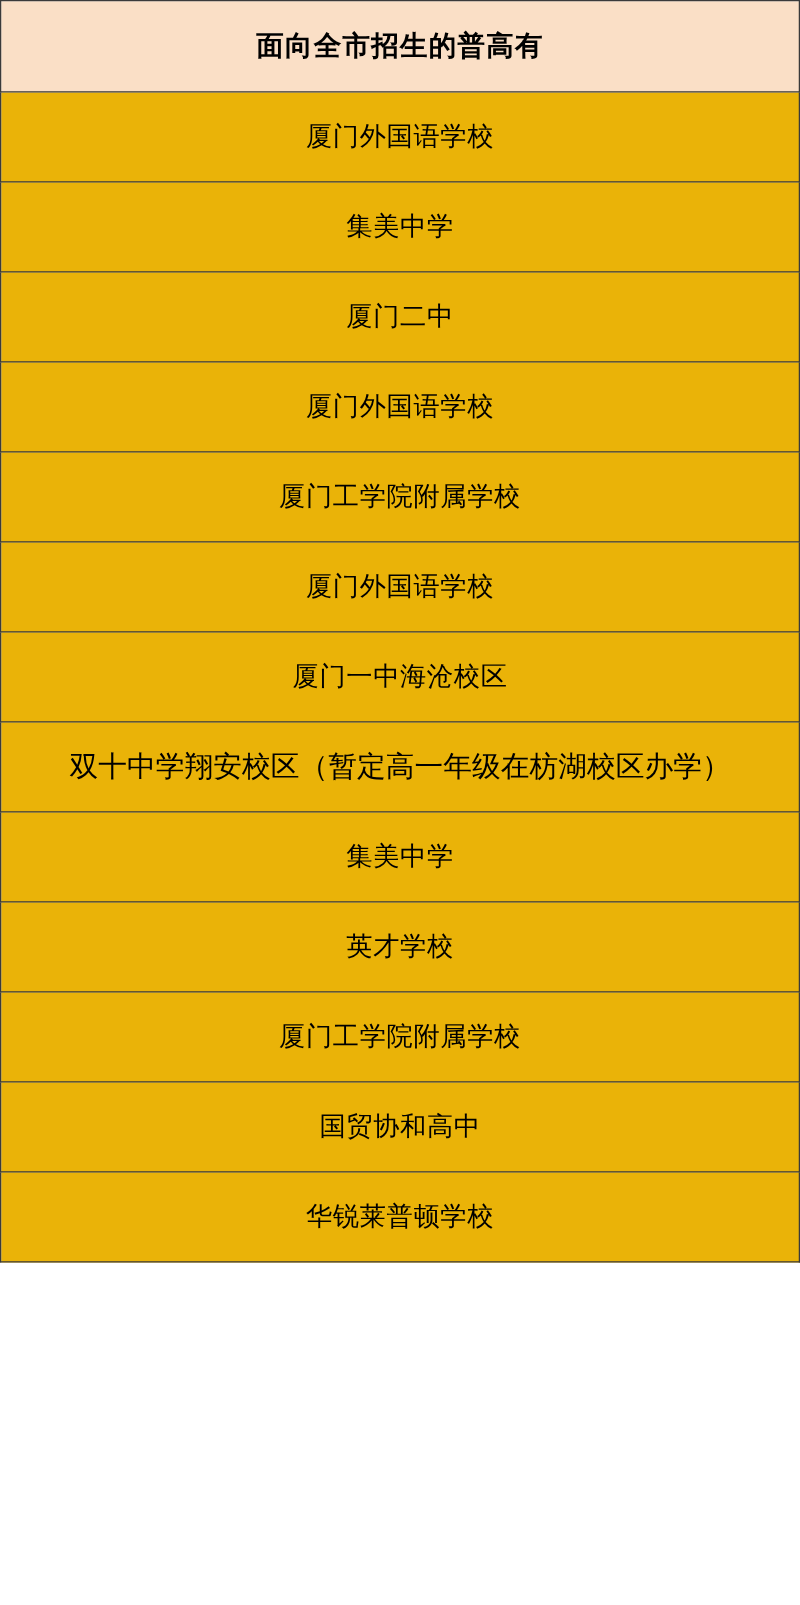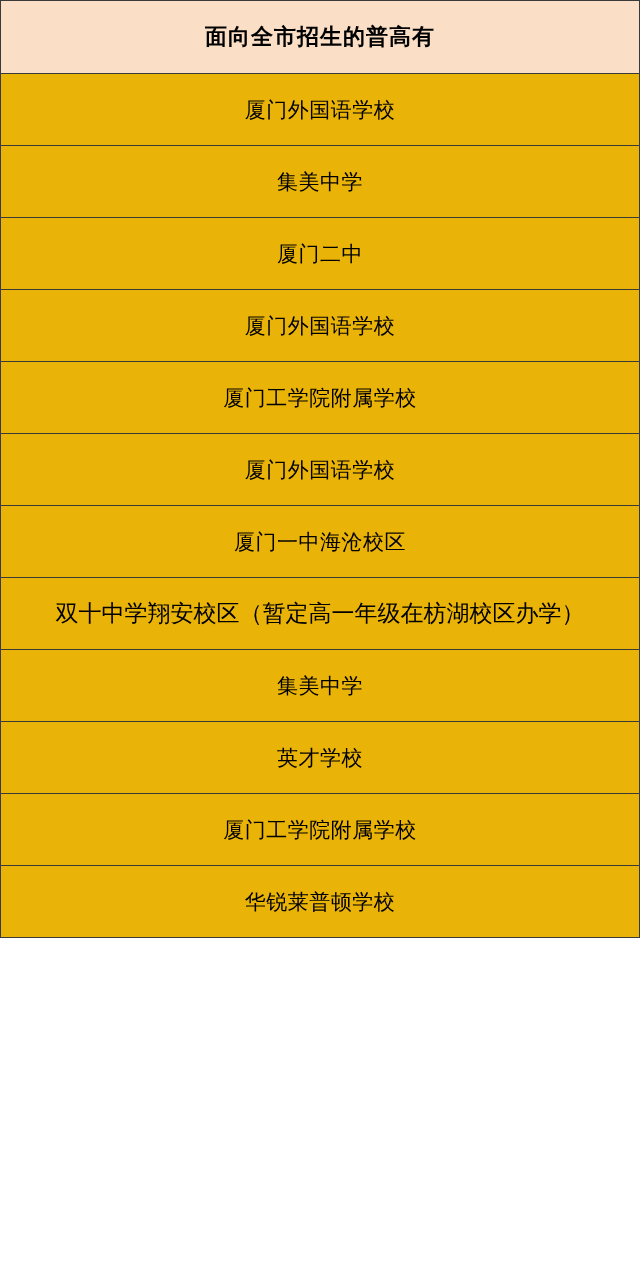--- a/index.html
+++ b/index.html
@@ -89,17 +89,20 @@
       <tr>
           <td class="row-cell">集美中学</td>
         </tr>
       <tr>
           <td class="row-cell">英才学校</td>
         </tr>
       <tr>
           <td class="row-cell">厦门工学院附属学校</td>
         </tr>
       <tr>
+          <td class="row-cell">国贸协和高中</td>
+        </tr>
+      <tr>
           <td class="row-cell">华锐莱普顿学校</td>
         </tr>
     </tbody>
   </table>
 </div>
 
 </body></html>

